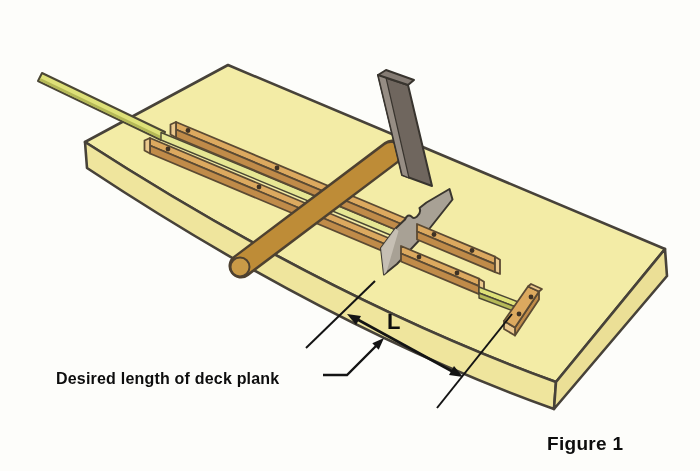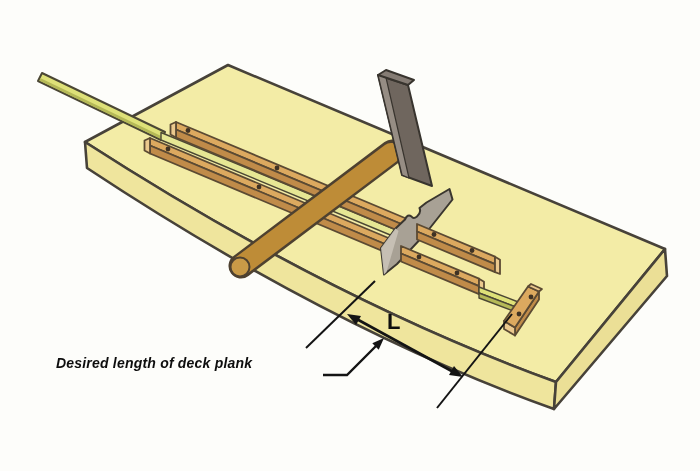--- a/index.html
+++ b/index.html
@@ -12,21 +12,21 @@
   }
   .stage{position:relative;width:700px;height:471px;}
   svg{position:absolute;left:0;top:0;}
   .lbl{
     position:absolute;
     color:#0d0d0d;
     font-weight:bold;
     white-space:nowrap;
     user-select:none;
   }
-  .lbl-annotation{left:56px;top:355px;font-size:14px;letter-spacing:0.2px;font-style:italic;}
+  .lbl-annotation{left:56px;top:370px;font-size:16px;letter-spacing:0.2px;}
   .lbl-dim{left:387px;top:309px;font-size:22px;}
   .lbl-caption{left:547px;top:433px;font-size:19px;letter-spacing:0.3px;}
 </style>
 </head>
 <body style="background: rgb(253, 253, 250);">
 
 <div class="stage">
 
 <svg width="700" height="471" viewBox="0 0 700 471">
 
@@ -121,14 +121,15 @@
     <polygon points="347,314 361,316 356,325" style="fill:var(--annotation-ink);stroke:none;"></polygon>
     <polygon points="463,377 449,375 454,366" style="fill:var(--annotation-ink);stroke:none;"></polygon>
     <polyline points="323,375 347,375 377,345" style="stroke-width:2.4;"></polyline>
     <polygon points="384,338 378.7,349.7 372.3,343.3" style="fill:var(--annotation-ink);stroke:none;"></polygon>
   </g>
 
 </svg>
 
 <div class="lbl lbl-annotation">Desired length of deck plank</div>
 <div class="lbl lbl-dim">L</div>
+<div class="lbl lbl-caption">Figure 1</div>
 
 </div>
 
 </body></html>

